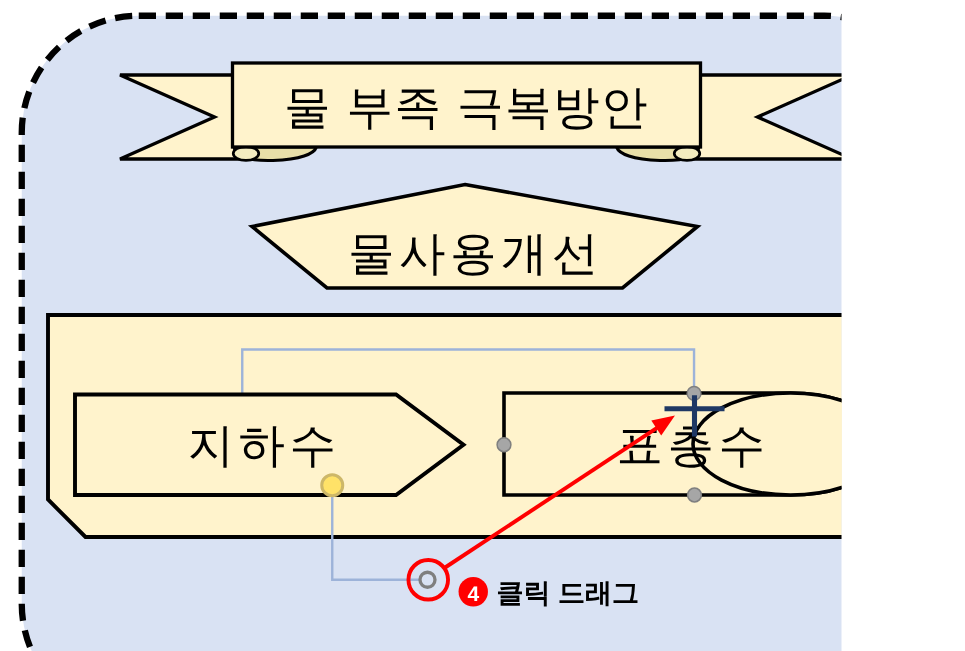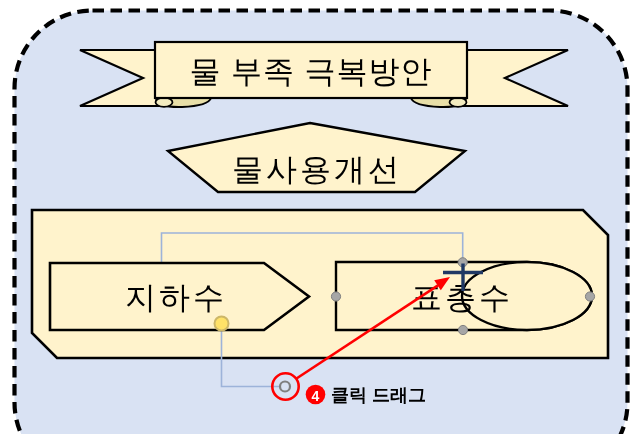--- a/index.html
+++ b/index.html
@@ -1,16 +1,16 @@
 <!DOCTYPE html>
 <html><head>
 <meta charset="utf-8">
 <style>
   html,body{margin:0;padding:0;background:#ffffff;}
-  .canvas{position:relative;width:643px;height:434px;overflow:hidden;background:#ffffff;
+  .canvas{position:relative;width:561px;height:434px;overflow:hidden;background:#ffffff;
           font-family:"Liberation Sans",sans-serif;}
   svg{position:absolute;left:0;top:0;}
   text{font-family:"Liberation Sans",sans-serif;fill:#000;}
   .shape-label{font-size:31px;letter-spacing:3px;}
   .ribbon-label{font-size:31px;letter-spacing:1px;}
   .anno-label{font-size:18px;font-weight:bold;}
   .badge-num{font-size:14px;font-weight:bold;fill:#fff;}
 </style>
 </head>
 <body>

